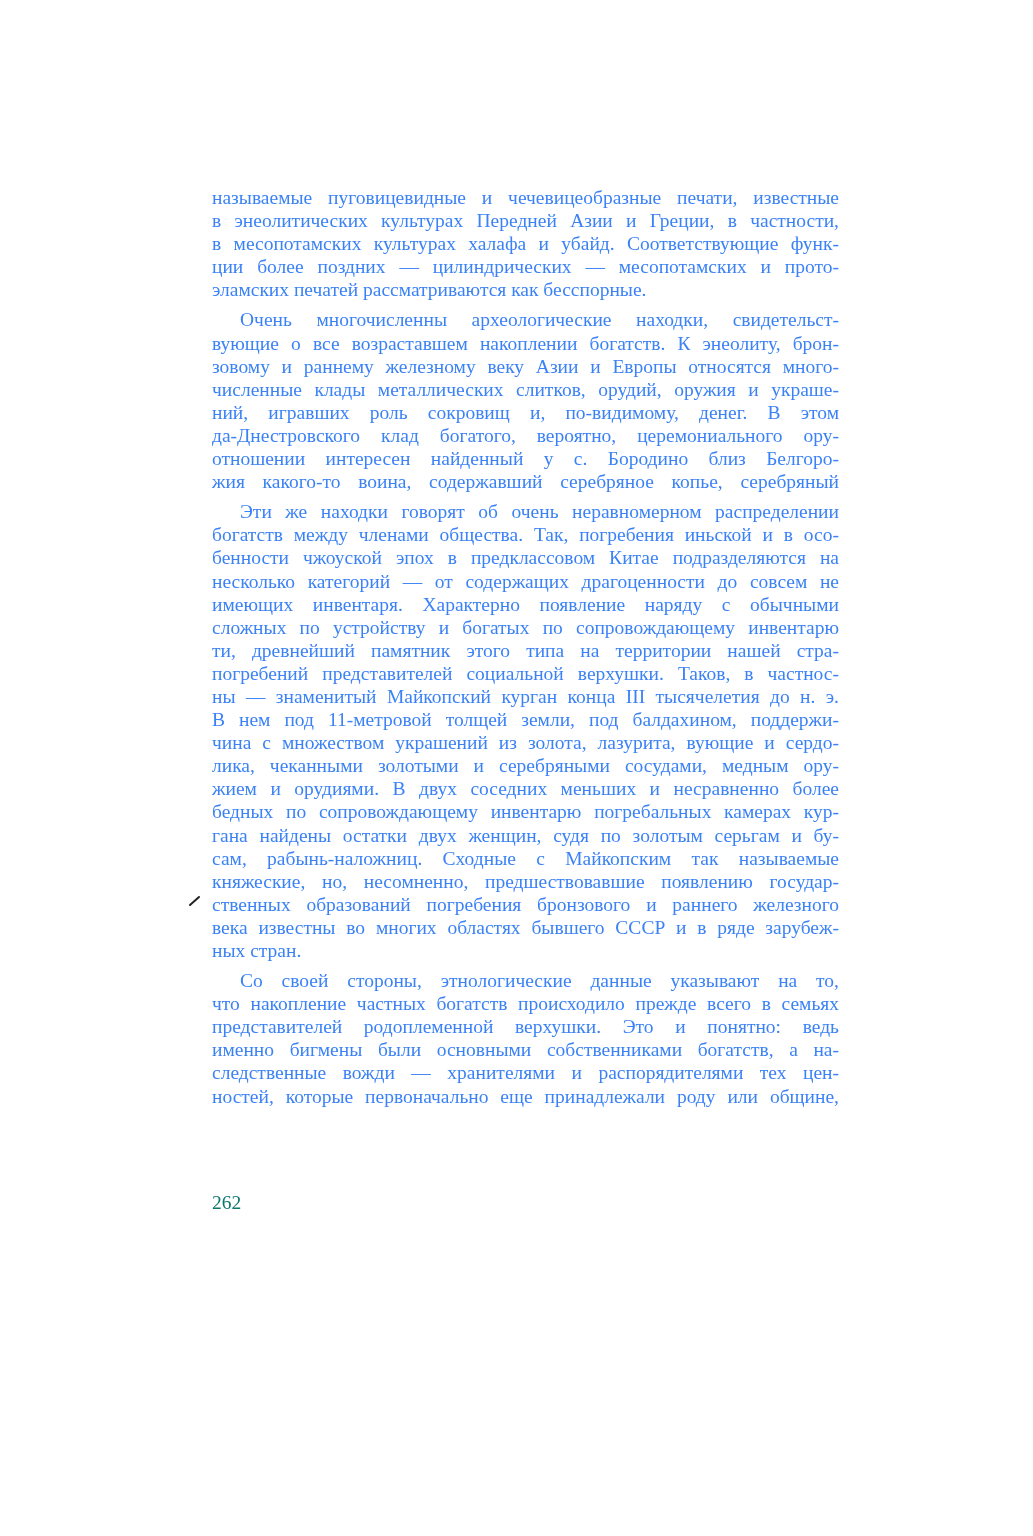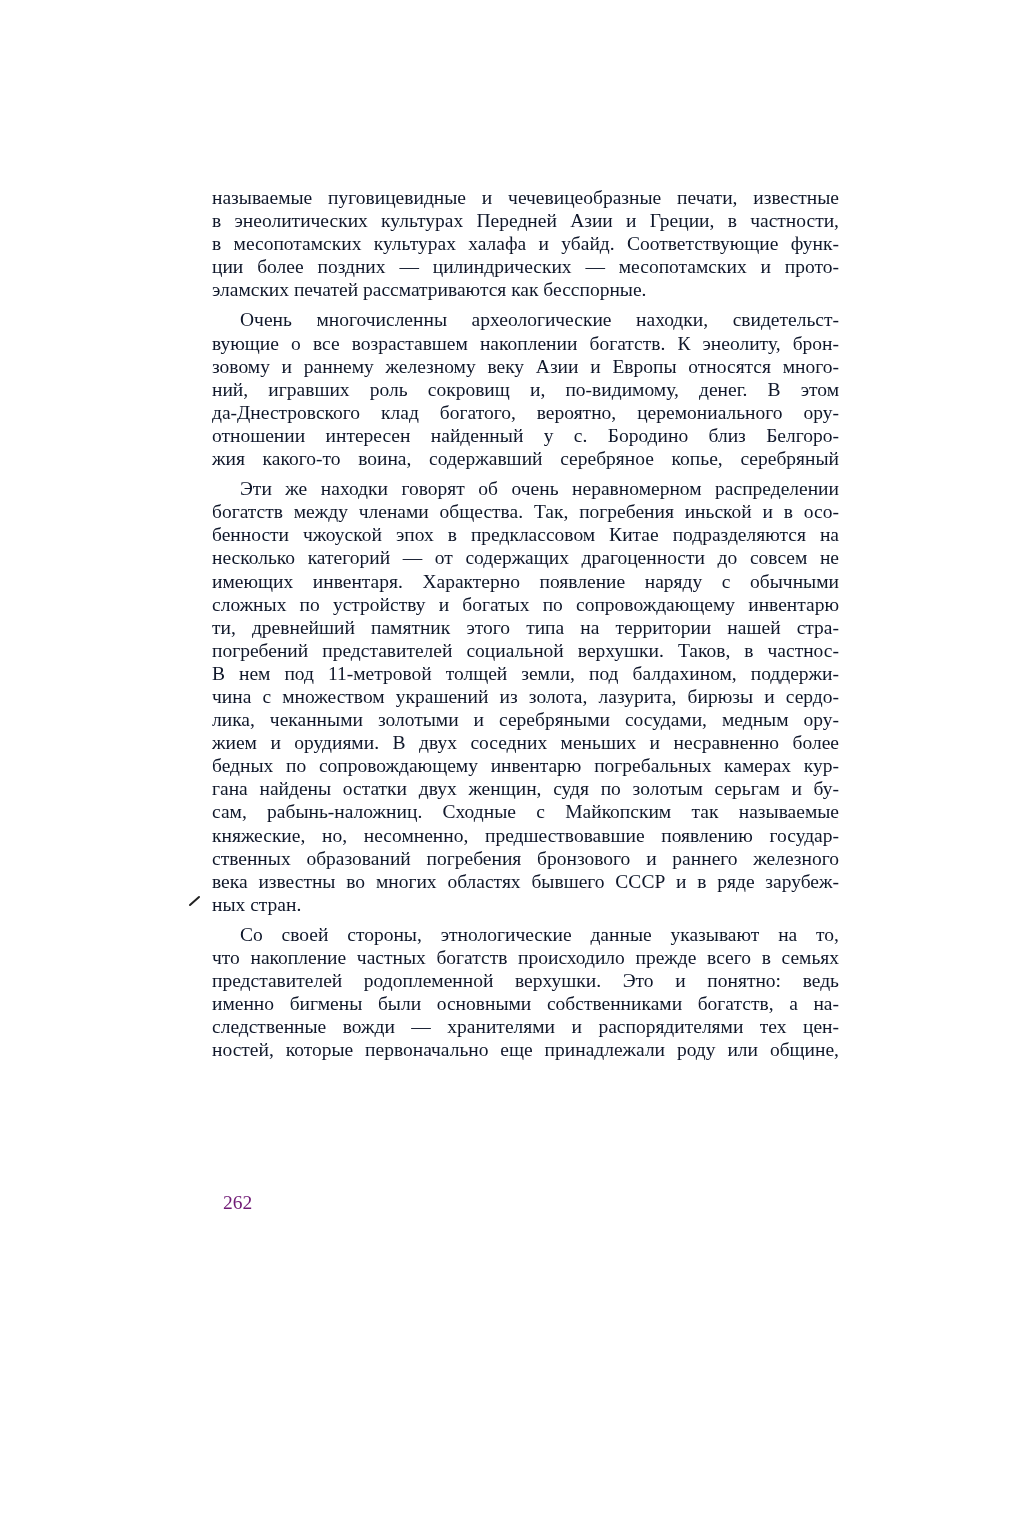--- a/index.html
+++ b/index.html
@@ -5,38 +5,37 @@
   html, body { margin: 0; padding: 0; background: #ffffff; }
   body { width: 1033px; height: 1536px; position: relative; overflow: hidden; }
   .page {
     position: absolute;
     left: 212px;
     top: 186px;
     width: 627px;
     font-family: "Liberation Serif", "DejaVu Serif", serif;
     font-size: 19.5px;
     line-height: 23.1px;
-    color: #0f172a;
+    color: #3b82f6;
   }
   .para {
     margin: 0 0 7px 0;
     text-align: justify;
     text-align-last: left;
     hyphens: manual;
   }
   .line { display: block; text-align: justify; text-align-last: justify; white-space: nowrap; }
   .line.last { text-align-last: left; }
   .page-number {
     position: absolute;
     left: 212px;
     top: 1192px;
     font-family: "Liberation Serif", "DejaVu Serif", serif;
     font-size: 19.5px;
-    color: #701a75;
-    margin-left: 11px;
+    color: #0f766e;
   }
   .margin-mark {
     position: absolute;
     left: 188px;
     top: 893px;
     width: 14px;
     height: 14px;
   }
 </style>
 </head>
@@ -48,37 +47,39 @@
     <span class="line">в энеолитических культурах Передней Азии и Греции, в частности,</span>
     <span class="line">в месопотамских культурах халафа и убайд. Соответствующие функ-</span>
     <span class="line">ции более поздних — цилиндрических — месопотамских и прото-</span>
     <span class="line last">эламских печатей рассматриваются как бесспорные.</span>
   </div>
 
   <div class="para">
     <span class="line" style="padding-left:28px">Очень многочисленны археологические находки, свидетельст-</span>
     <span class="line">вующие о все возраставшем накоплении богатств. К энеолиту, брон-</span>
     <span class="line">зовому и раннему железному веку Азии и Европы относятся много-</span>
+    <span class="line">численные клады металлических слитков, орудий, оружия и украше-</span>
     <span class="line">ний, игравших роль сокровищ и, по-видимому, денег. В этом</span>
     <span class="line">да-Днестровского клад богатого, вероятно, церемониального ору-</span>
     <span class="line">отношении интересен найденный у с. Бородино близ Белгоро-</span>
     <span class="line">жия какого-то воина, содержавший серебряное копье, серебряный</span>
   </div>
 
   <div class="para">
     <span class="line" style="padding-left:28px">Эти же находки говорят об очень неравномерном распределении</span>
     <span class="line">богатств между членами общества. Так, погребения иньской и в осо-</span>
     <span class="line">бенности чжоуской эпох в предклассовом Китае подразделяются на</span>
     <span class="line">несколько категорий — от содержащих драгоценности до совсем не</span>
     <span class="line">имеющих инвентаря. Характерно появление наряду с обычными</span>
     <span class="line">сложных по устройству и богатых по сопровождающему инвентарю</span>
     <span class="line">ти, древнейший памятник этого типа на территории нашей стра-</span>
     <span class="line">погребений представителей социальной верхушки. Таков, в частнос-</span>
+    <span class="line">ны — знаменитый Майкопский курган конца III тысячелетия до н. э.</span>
     <span class="line">В нем под 11-метровой толщей земли, под балдахином, поддержи-</span>
-    <span class="line">чина с множеством украшений из золота, лазурита, бирюзы и сердо-</span>
+    <span class="line">чина с множеством украшений из золота, лазурита, вующие и сердо-</span>
     <span class="line">лика, чеканными золотыми и серебряными сосудами, медным ору-</span>
     <span class="line">жием и орудиями. В двух соседних меньших и несравненно более</span>
     <span class="line">бедных по сопровождающему инвентарю погребальных камерах кур-</span>
     <span class="line">гана найдены остатки двух женщин, судя по золотым серьгам и бу-</span>
     <span class="line">сам, рабынь-наложниц. Сходные с Майкопским так называемые</span>
     <span class="line">княжеские, но, несомненно, предшествовавшие появлению государ-</span>
     <span class="line">ственных образований погребения бронзового и раннего железного</span>
     <span class="line">века известны во многих областях бывшего СССР и в ряде зарубеж-</span>
     <span class="line last">ных стран.</span>
   </div>

